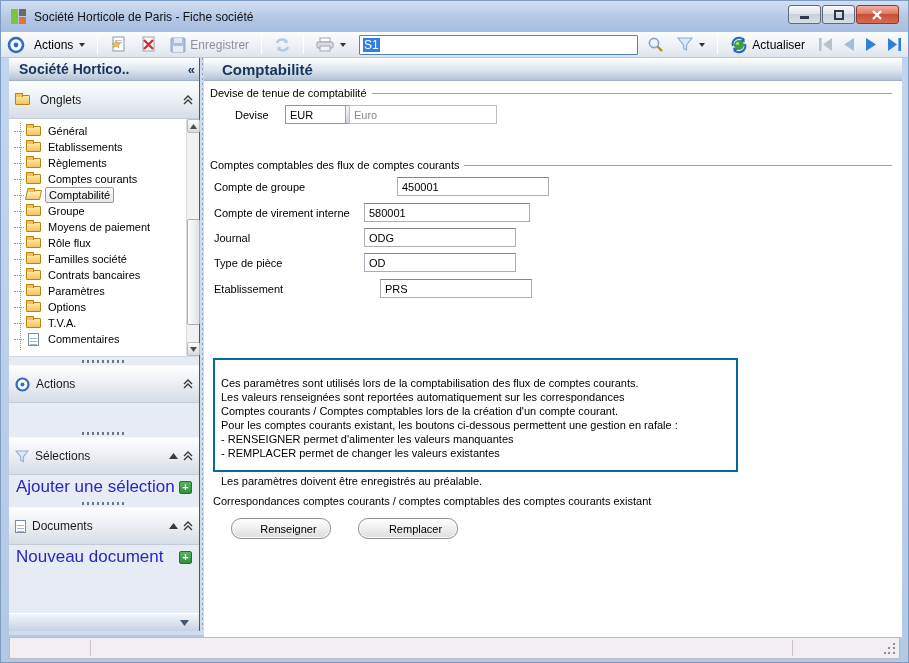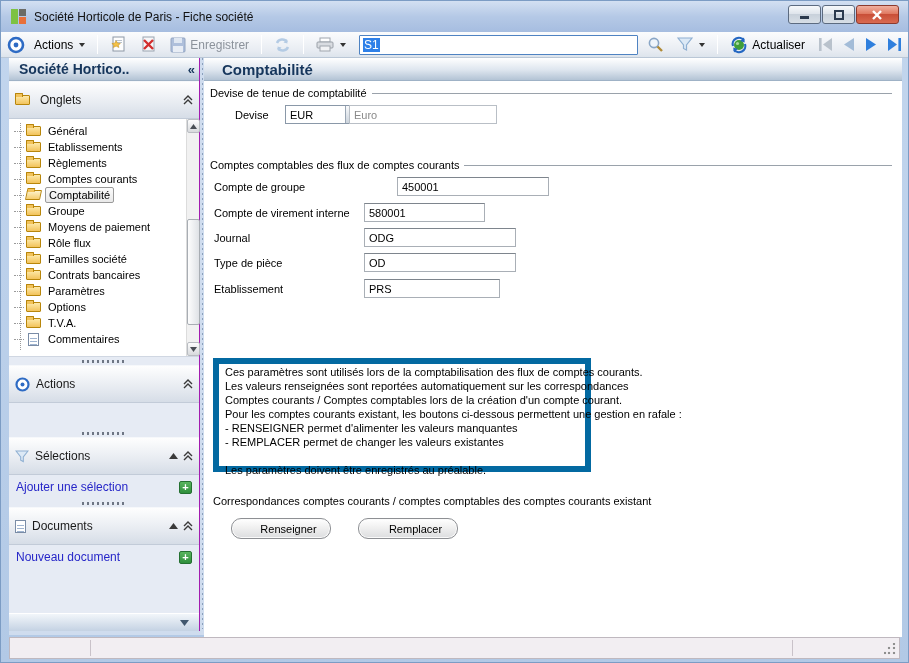--- a/index.html
+++ b/index.html
@@ -75,21 +75,21 @@
   .sbtn{position:absolute;left:0;width:13px;height:14px;background:linear-gradient(180deg,#fdfdfd,#d8dadd);border:1px solid #b9bdc2;border-radius:2px;
     display:flex;align-items:center;justify-content:center;}
   .sbtn.up{top:0;} .sbtn.down{bottom:0;}
   .sthumb{position:absolute;left:0;width:13px;top:100px;height:106px;border:1px solid #a8adb3;border-radius:2px;
     background:linear-gradient(90deg,#fdfdfd,#dfe2e6);}
   .handle{height:8px;display:flex;align-items:center;justify-content:center;}
   .handle i{width:44px;height:3px;
     background:repeating-linear-gradient(90deg,#6e7684 0 2px,transparent 2px 5px);}
   .spacer1{flex:1;} 
   .linkrow{height:24px;display:flex;align-items:center;padding:0 7px;}
-  .linkrow .link{flex:1;color:#2626c8;font-size:12px;cursor:default;}
+  .linkrow .link{flex:1;color:#2626c8;font-size:17px;cursor:default;}
   .plusbtn{width:13px;height:13px;background:linear-gradient(180deg,#58b55e,#2f8f3c);border:1px solid #247031;border-radius:2px;
     color:#fff;font-weight:bold;font-size:11px;line-height:11px;text-align:center;}
   .emptyblock{height:44px;}
   .bottombar{height:18px;background:linear-gradient(180deg,#f2f6fa,#c4d2e3);border-top:1px solid #fff;
     display:flex;align-items:center;justify-content:flex-end;padding:0 10px;}
   
   .main{position:absolute;left:203px;top:57px;width:698px;height:579px;background:#fff;}
   .main-head{height:23px;background:linear-gradient(180deg,#ffffff,#dde5ee 55%,#b3c3d5);
     border-bottom:1px solid #9fb2c6;display:flex;align-items:center;padding-left:18px;}
   .main-head .txt{font-size:15px;font-weight:bold;color:#16365c;}
@@ -98,22 +98,22 @@
   .groupline .ln{flex:1;border-top:1px solid #9aa2ab;margin-top:1px;}
   .frm-label{position:absolute;font-size:11px;}
   .txtinput{position:absolute;height:19px;border:1px solid #a9afb6;border-top-color:#7e858d;background:#fff;
     font-family:"Liberation Sans",sans-serif;font-size:11px;padding:0 4px;}
   .combo{position:absolute;left:67px;top:47px;width:78px;height:19px;border:1px solid #8a98a8;background:#fff;
     display:flex;align-items:center;margin-left:14px;}
   .combo .val{flex:1;padding-left:4px;font-size:11px;}
   .combo .btn{width:17px;height:17px;border-left:1px solid #9aa6b4;
     background:linear-gradient(180deg,#fafbfc,#dfe4ea 55%,#cdd5dd);display:flex;align-items:center;justify-content:center;}
   .readonly{color:#8a8a8a;border:1px solid #b9bfc6;}
-  .infobox{position:absolute;left:9px;top:300px;width:378px;height:114px;border:6px solid #0369a1;background:#fff;
-    padding:1px 6px;line-height:14px;font-size:11px;}
+  .infobox{position:absolute;left:9px;top:300px;width:525px;height:114px;border:2px solid #0369a1;background:#fff;
+    padding:16px 6px;line-height:14px;font-size:11px;}
   .infobox div{min-height:14px;white-space:nowrap;}
   .pushbtn{position:absolute;width:100px;height:21px;border:1px solid #8e9094;border-radius:10px;
     background:linear-gradient(180deg,#ffffff,#f0f0f0 45%,#dcdddf);
     box-shadow:inset 0 0 0 1px #fafafa;font-family:"Liberation Sans",sans-serif;font-size:11px;padding-left:15px;}
   
   .statusbar{position:absolute;left:8px;right:8px;top:636px;height:22px;background:#f2eef2;
     border:1px solid #bfb8bf;}
   .statusbar .div1{position:absolute;left:80px;top:2px;bottom:2px;width:1px;background:#c9c2c9;}
   .statusbar .div2{position:absolute;left:782px;top:2px;bottom:2px;width:1px;background:#c9c2c9;}
   .grip{position:absolute;right:3px;bottom:3px;width:12px;height:12px;
@@ -477,30 +477,30 @@
 
   <div class="groupline" style="top:101px;">
     <span class="txt">Comptes comptables des flux de comptes courants</span>
       <span class="ln"></span>
   </div>
 
   <span class="frm-label" style="left:10px;top:123px;">Compte de groupe</span>
   <input class="txtinput" style="left: 157px; top: 119px; width: 152px; margin-left: 36px;" value="450001">
 
   <span class="frm-label" style="left:10px;top:149px;">Compte de virement interne</span>
-  <input class="txtinput" style="left: 160px; top: 145px; width: 121px;" value="580001">
+  <input class="txtinput" style="left: 160px; top: 145px; width: 166px;" value="580001">
 
   <span class="frm-label" style="left:10px;top:174px;">Journal</span>
   <input class="txtinput" style="left: 160px; top: 170px; width: 152px;" value="ODG">
 
   <span class="frm-label" style="left:10px;top:199px;">Type de pièce</span>
   <input class="txtinput" style="left: 160px; top: 195px; width: 152px;" value="OD">
 
   <span class="frm-label" style="left:10px;top:225px;">Etablissement</span>
-  <input class="txtinput" style="left: 160px; top: 221px; width: 136px;" value="PRS">
+  <input class="txtinput" style="left: 176px; top: 221px; width: 152px;" value="PRS">
 
   <div class="infobox">
     <div>Ces  paramètres sont utilisés lors de la comptabilisation des flux de comptes courants.</div>
     <div>Les valeurs renseignées sont reportées automatiquement sur les correspondances</div>
     <div>Comptes courants / Comptes comptables lors de la création d'un compte courant.</div>
     <div>Pour les comptes courants existant, les boutons ci-dessous permettent une gestion en rafale :</div>
     <div>- RENSEIGNER permet d'alimenter les valeurs manquantes</div>
     <div>- REMPLACER permet de changer les valeurs existantes</div>
     <div></div>
     <div>Les paramètres doivent être enregistrés au préalable.</div>

